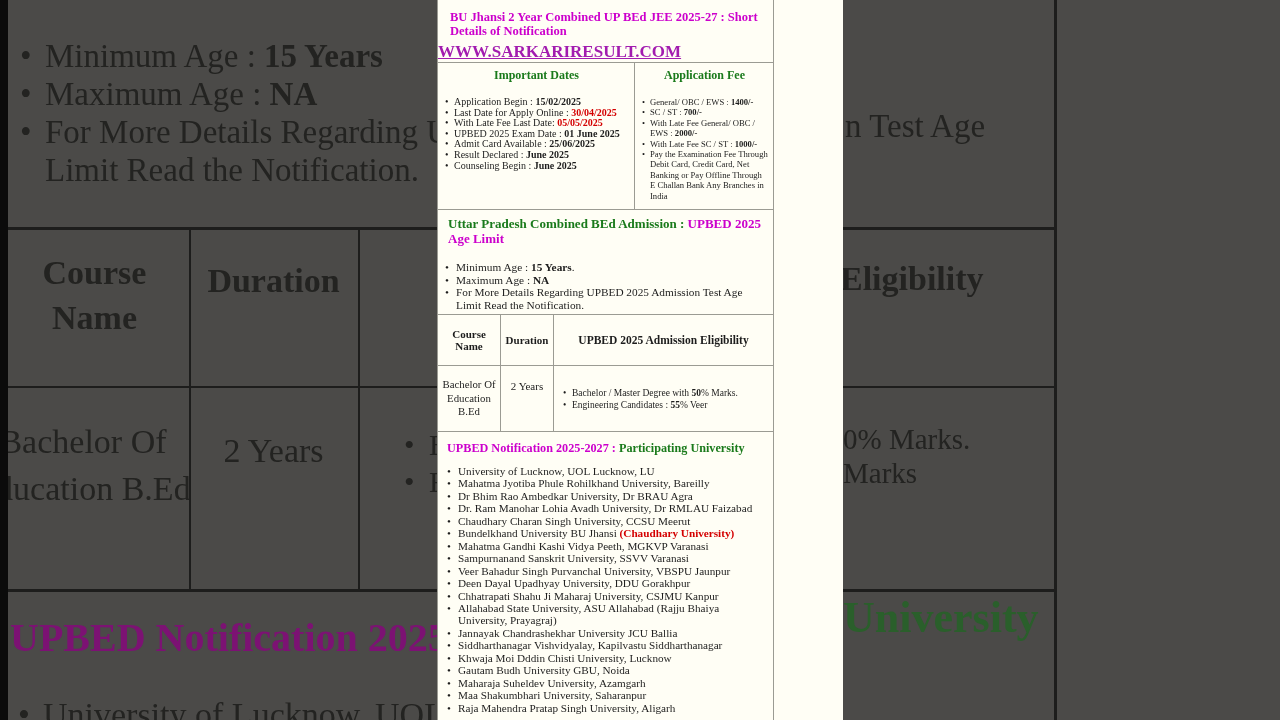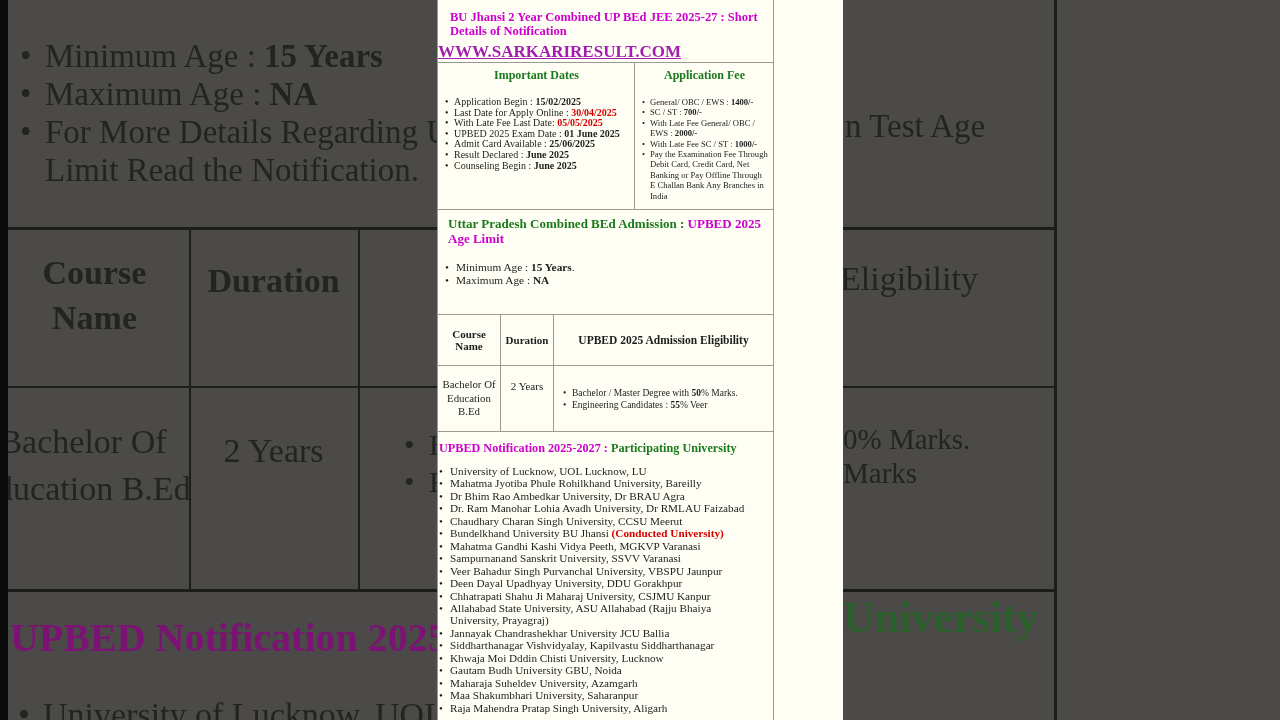--- a/index.html
+++ b/index.html
@@ -14,21 +14,21 @@
   .bgli::before{content:"•";position:absolute;left:2px}
   .bg-course{position:absolute;left:0;top:246px;width:189px;text-align:center;font-weight:bold;font-size:34px;line-height:45px;white-space:normal;padding:0 14px}
   .bg-duration{position:absolute;left:189px;top:258px;width:169px;text-align:center;font-weight:bold;font-size:34px}
   .bg-bachelor{position:absolute;left:-28px;top:414px;width:222px;text-align:center;font-size:34px;line-height:47px;white-space:normal}
   .bg-years{position:absolute;left:189px;top:428px;width:169px;text-align:center;font-size:34px}
   .bg-eligb{position:absolute;left:402px;white-space:nowrap;font-size:30px}
   .bg-notif{position:absolute;left:10px;top:610px;white-space:nowrap;font-weight:bold;font-size:40px;color:#7c1273}
   .bg-bottom{position:absolute;left:16px;top:692px;white-space:nowrap;font-size:34px}
   .frag{position:absolute;white-space:nowrap}
   .f-testage{left:845px;top:108px;font-size:33px}
-  .f-elig{left:840px;top:260px;font-size:34px;font-weight:normal}
+  .f-elig{left:840px;top:260px;font-size:34px;font-weight:bold}
   .f-m50{left:843px;top:423px;font-size:29px}
   .f-m55{left:843px;top:457px;font-size:29px}
   .f-univ{left:843px;top:592px;font-size:44px;font-weight:bold;color:#2a5f2b}
   .bline{position:absolute;background:#1d1d1c}
   .l-h1{left:0;top:227px;width:1056px;height:3px}
   .l-h2{left:0;top:386px;width:1056px;height:2px}
   .l-h3{left:0;top:589px;width:1056px;height:3px}
   .l-v1{left:189px;top:227px;width:2px;height:364px}
   .l-v2{left:358px;top:227px;width:2px;height:364px}
   .l-v3{left:1054px;top:0;width:3px;height:720px}
@@ -67,21 +67,21 @@
   .cell{border-right:1px solid #9b9b93;display:flex;align-items:center;justify-content:center;text-align:center}
   .cell.th{border-bottom:1px solid #9b9b93;font-weight:bold;font-size:11px;line-height:12.5px}
   .cell.c3{border-right:none}
   .cell.c3.th{font-size:11.5px}
   .td-course{font-size:10.8px;line-height:13.5px;overflow:hidden}
   .td-dur{font-size:11px;align-items:flex-start;padding-top:14px}
   .td-elig{justify-content:flex-end;text-align:left}
   .td-elig ul{width:100%;padding-left:8px}
   .td-elig li{font-size:9.5px;line-height:12px;padding-left:10px}
 
-  .sec-univ{border-bottom:none;padding:9px 4px 0 0}
+  .sec-univ{border-bottom:none;padding:9px 4px 0 8px}
   .sec-univ h3{font-size:12.2px;padding-left:1px;margin-bottom:9px;white-space:nowrap}
   .sec-univ ul{padding-right:14px}
   .sec-univ li{font-size:11.2px;line-height:12.45px;padding-left:12px}
 </style>
 </head>
 <body>
 
 <div class="bg">
   <div class="bg-clip">
     <div class="bga bgli" style="left:18px;top:34px"><span>Minimum Age : </span><span class="b">15 Years</span></div>
@@ -143,20 +143,21 @@
             <li><span>Pay the Examination Fee Through Debit Card, Credit Card, Net Banking or Pay Offline Through E Challan Bank Any Branches in India</span></li>
           </ul>
       </div>
     </section>
 
     <section class="sec-age">
       <h3><span class="green b">Uttar Pradesh Combined BEd Admission : </span><span class="magenta b">UPBED 2025 Age Limit</span></h3>
       <ul class="blist">
           <li><span>Minimum Age : </span><span class="b">15 Years</span><span>.</span></li>
           <li><span>Maximum Age : </span><span class="b">NA</span></li>
+          <li><span>For More Details Regarding UPBED 2025 Admission Test Age Limit Read the Notification.</span></li>
         </ul>
     </section>
 
     <section class="sec-table">
       <div class="cell th c1">Course Name</div>
       <div class="cell th c2">Duration</div>
       <div class="cell th c3">UPBED 2025 Admission Eligibility</div>
       <div class="cell td c1 td-course">Bachelor Of Education B.Ed</div>
       <div class="cell td c2 td-dur">2 Years</div>
       <div class="cell td c3 td-elig">
@@ -168,21 +169,21 @@
     </section>
 
     <section class="sec-univ">
       <h3><span class="magenta b">UPBED Notification 2025-2027 :  </span><span class="green b">Participating University</span></h3>
       <ul class="blist">
           <li><span>University of Lucknow, UOL Lucknow, LU</span></li>
           <li><span>Mahatma Jyotiba Phule Rohilkhand University, Bareilly</span></li>
           <li><span>Dr Bhim Rao Ambedkar University, Dr BRAU Agra</span></li>
           <li><span>Dr. Ram Manohar Lohia Avadh University, Dr RMLAU Faizabad</span></li>
           <li><span>Chaudhary Charan Singh University, CCSU Meerut</span></li>
-          <li><span>Bundelkhand University BU Jhansi </span><span class="b red">(Conducted University)</span></li>
+          <li><span>Bundelkhand University BU Jhansi </span><span class="b red">(Chaudhary University)</span></li>
           <li><span>Mahatma Gandhi Kashi Vidya Peeth, MGKVP Varanasi</span></li>
           <li><span>Sampurnanand Sanskrit University, SSVV Varanasi</span></li>
           <li><span>Veer Bahadur Singh Purvanchal University, VBSPU Jaunpur</span></li>
           <li><span>Deen Dayal Upadhyay University, DDU Gorakhpur</span></li>
           <li><span>Chhatrapati Shahu Ji Maharaj University, CSJMU Kanpur</span></li>
           <li><span>Allahabad State University, ASU Allahabad (Rajju Bhaiya University, Prayagraj)</span></li>
           <li><span>Jannayak Chandrashekhar University JCU Ballia</span></li>
           <li><span>Siddharthanagar Vishvidyalay, Kapilvastu Siddharthanagar</span></li>
           <li><span>Khwaja Moi Dddin Chisti University, Lucknow</span></li>
           <li><span>Gautam Budh University GBU, Noida</span></li>

